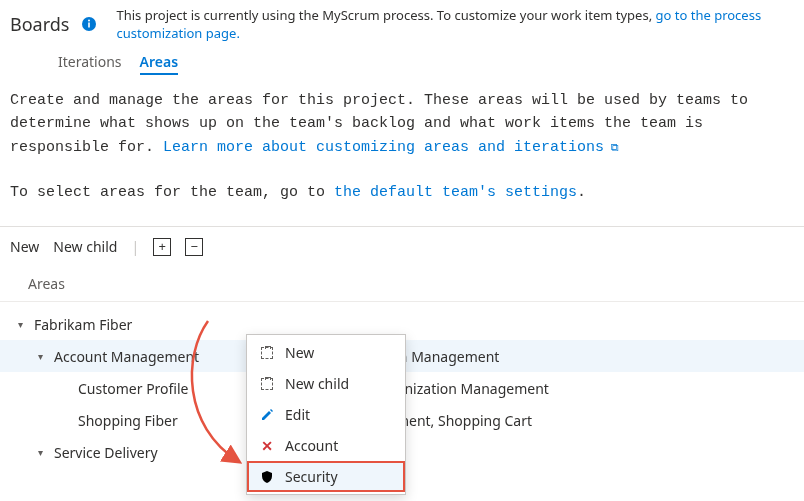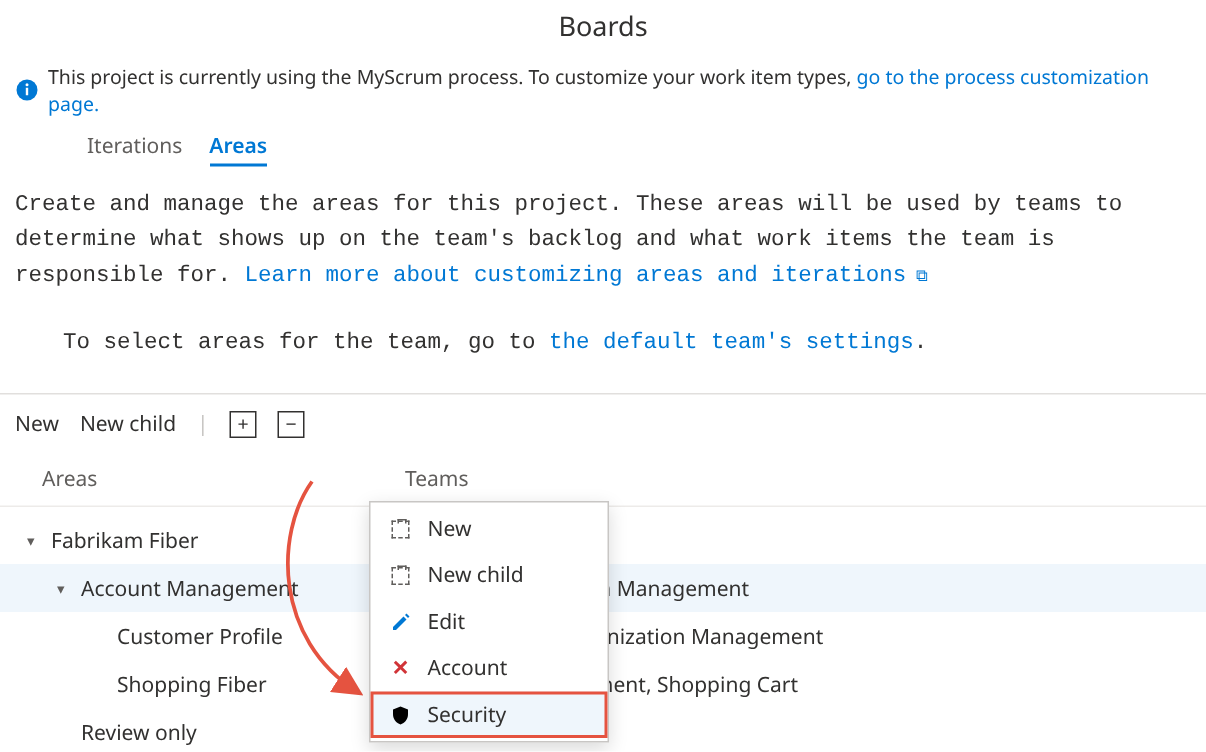--- a/index.html
+++ b/index.html
@@ -8,23 +8,23 @@
     font-size: 14px;
     color: #323130;
     background: #fff;
     width: 804px;
     height: 501px;
     overflow: hidden;
     position: relative;
   }
   a { color: #0078d4; text-decoration: none; cursor: pointer; }
 
-  .header-row { display: flex; align-items: center; padding: 6px 10px 4px 10px; gap: 12px; flex-direction: column; }
+  .header-row { display: flex; align-items: center; padding: 6px 10px 4px 10px; gap: 12px; }
   .title { font-size: 18px; font-weight: 400; color: #323130; }
-  .info-bar { display: flex; align-items: center; gap: 6px; font-size: 13px; color: #323130; }
+  .info-bar { display: flex; align-items: center; gap: 19px; font-size: 13px; color: #323130; }
   .info-icon { width: 16px; height: 16px; color: #0078d4; flex-shrink: 0; }
 
   .tabs { display: flex; gap: 18px; padding: 6px 10px 10px 10px; font-size: 14px; margin-left: 48px; }
   .tab { cursor: pointer; color: #605e5c; }
   .tab.active { color: #0078d4; font-weight: 600; border-bottom: 2px solid #0078d4; padding-bottom: 2px; }
 
   .body-text { padding: 4px 10px; font-size: 15px; line-height: 1.55; color: #323130; font-family: Liberation Mono, monospace; }
   .body-text .ext-icon { font-size: 11px; }
 
   .toolbar-wrap { border-top: 1px solid #e1dfdd; margin-top: 18px; padding: 0 10px; }
@@ -101,38 +101,37 @@
 
 <div class="tabs">
   <div class="tab">Iterations</div>
   <div class="tab active">Areas</div>
 </div>
 
 <div class="body-text">
   <span>Create and manage the areas for this project. These areas will be used by teams to determine what shows up on the team's backlog and what work items the team is responsible for. </span>
   <a><span>Learn more about customizing areas and iterations</span><span class="ext-icon"> ⧉</span></a>
 </div>
-<div class="body-text" style="margin-top:14px;margin-left:32px;">
+<div class="body-text" style="margin-top:14px;">
   <span>To select areas for the team, go to </span>
   <a>the default team's settings</a><span>.</span>
 </div>
 
 <div class="toolbar-wrap">
   <div class="toolbar">
     <span style="cursor:pointer;">New</span>
     <span style="cursor:pointer;">New child</span>
     <span class="pipe">|</span>
     <span class="sq-btn">+</span>
     <span class="sq-btn">−</span>
   </div>
 </div>
 
 <div class="grid-header">
   <div class="col-areas">Areas</div>
-  <div class="col-teams">Teams</div>
 </div>
 
 <div class="tree tree-wrap">
 
   <div class="row">
     <div class="areas-cell indent-0">
       <span class="chevron">▾</span>
       <span>Fabrikam Fiber</span>
     </div>
     <div class="teams-cell"></div>
@@ -164,27 +163,20 @@
   <div class="row">
     <div class="areas-cell indent-2">
       <span class="chevron">&nbsp;</span>
       <span>Shopping Fiber</span>
     </div>
     <div class="teams-cell" style="padding-left:118px;">
       <span>ement, Shopping Cart</span>
     </div>
   </div>
 
-  <div class="row">
-    <div class="areas-cell indent-1">
-      <span class="chevron">&nbsp;</span>
-      <span>Review only</span>
-    </div>
-    <div class="teams-cell"></div>
-  </div>
 
   <div class="row">
     <div class="areas-cell indent-1">
       <span class="chevron">▾</span>
       <span>Service Delivery</span>
     </div>
     <div class="teams-cell"></div>
   </div>
 
   <div class="row">

